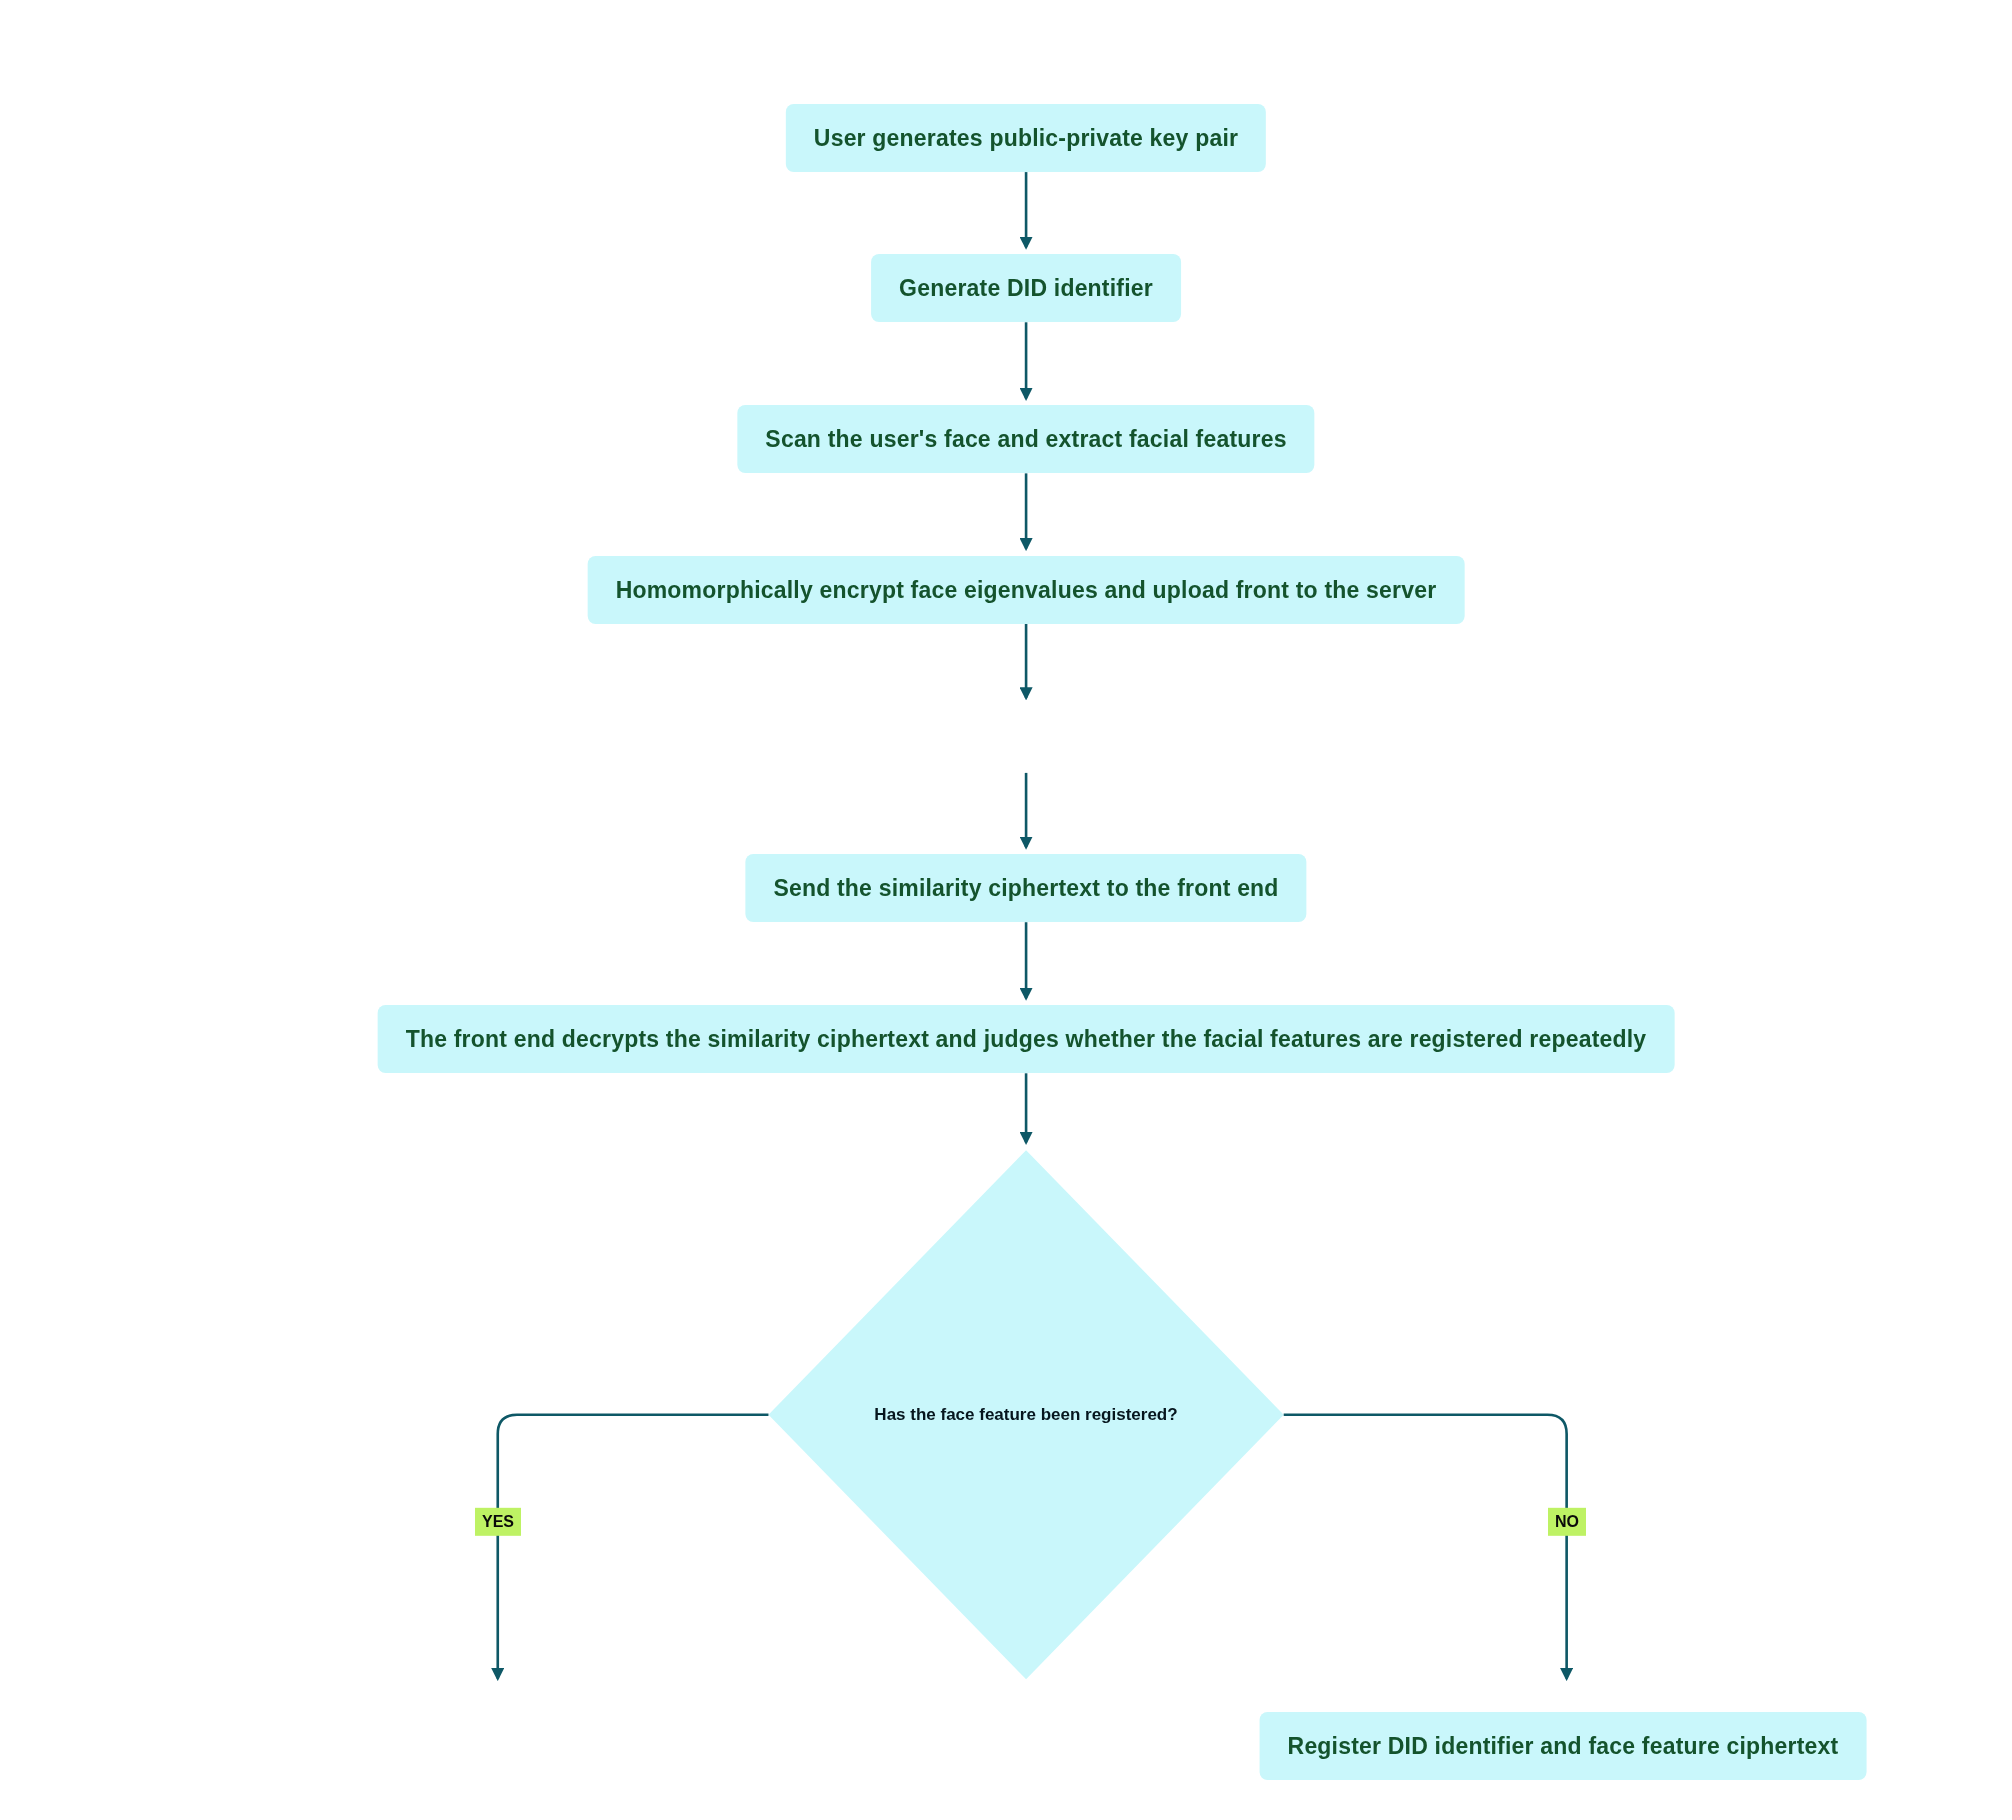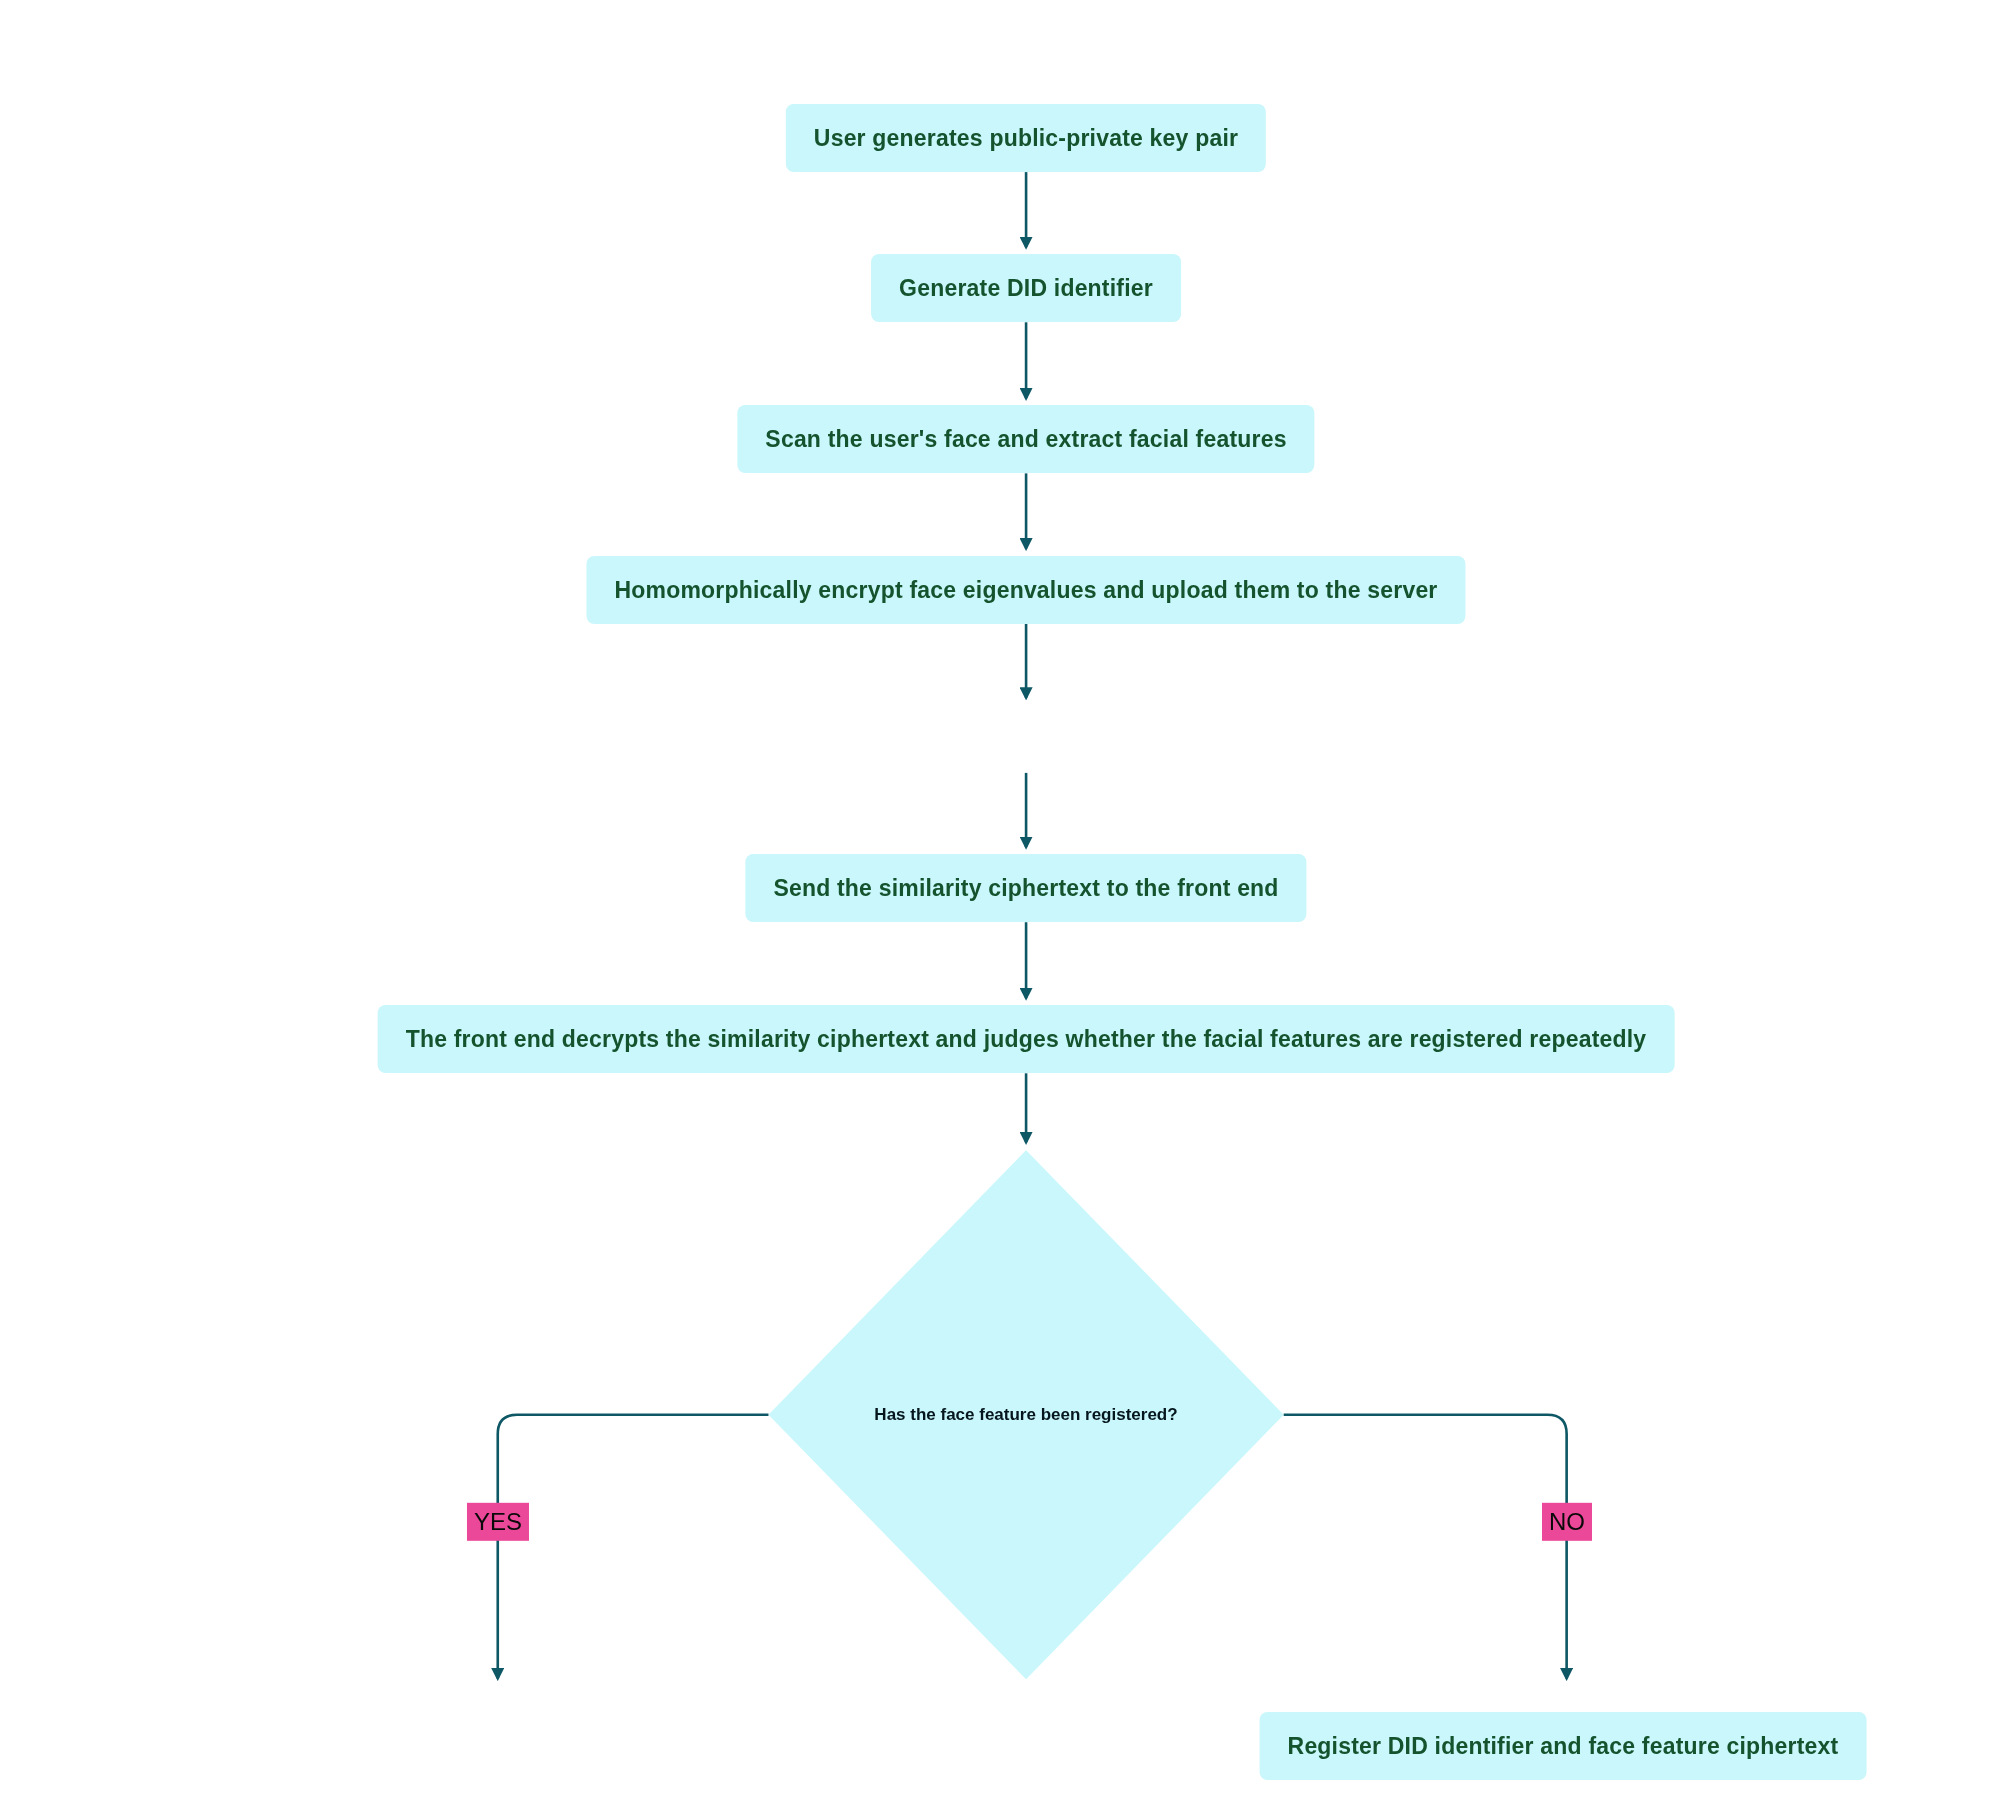--- a/index.html
+++ b/index.html
@@ -36,23 +36,23 @@
     transform:translate(-50%,-50%);
     color:#06161e;
     font-weight:700;
     font-size:17px;
     white-space:nowrap;
   }
   .branch-label{
     position:absolute;
     transform:translate(-50%,-50%);
     color:#0a0a0a;
-    font-weight:400;
-    font-size:24px;
-    background:#ec4899;
+    font-weight:700;
+    font-size:16px;
+    background:#bef264;
     padding:5.2px 7px;
     white-space:nowrap;
   }
 </style>
 </head>
 <body>
 
 <div class="canvas">
 
   <svg class="lines" viewBox="0 0 2304 2084" xmlns="http://www.w3.org/2000/svg">
@@ -76,21 +76,21 @@
 
     <path d="M1470 1620 H 1772 Q1794 1620 1794 1642 V 1922" stroke="#0e5866" stroke-width="3" fill="none" marker-end="url(#arrow)"></path>
   </svg>
 
   <div class="node" style="left:1026px; top:138px;">User generates public-private key pair</div>
 
   <div class="node" style="left:1026px; top:288px;">Generate DID identifier</div>
 
   <div class="node" style="left:1026px; top:439px;">Scan the user's face and extract facial features</div>
 
-  <div class="node" style="left:1026px; top:590px;">Homomorphically encrypt face eigenvalues and upload them to the server</div>
+  <div class="node" style="left:1026px; top:590px;">Homomorphically encrypt face eigenvalues and upload front to the server</div>
 
 
   <div class="node" style="left:1026px; top:888px;">Send the similarity ciphertext to the front end</div>
 
   <div class="node" style="left:1026px; top:1039px;">The front end decrypts the similarity ciphertext and judges whether the facial features are registered repeatedly</div>
 
   <div class="decision-label" style="left:1026px; top:1415px;">Has the face feature been registered?</div>
 
   <div class="branch-label" style="left:498px; top:1522px;">YES</div>
 

